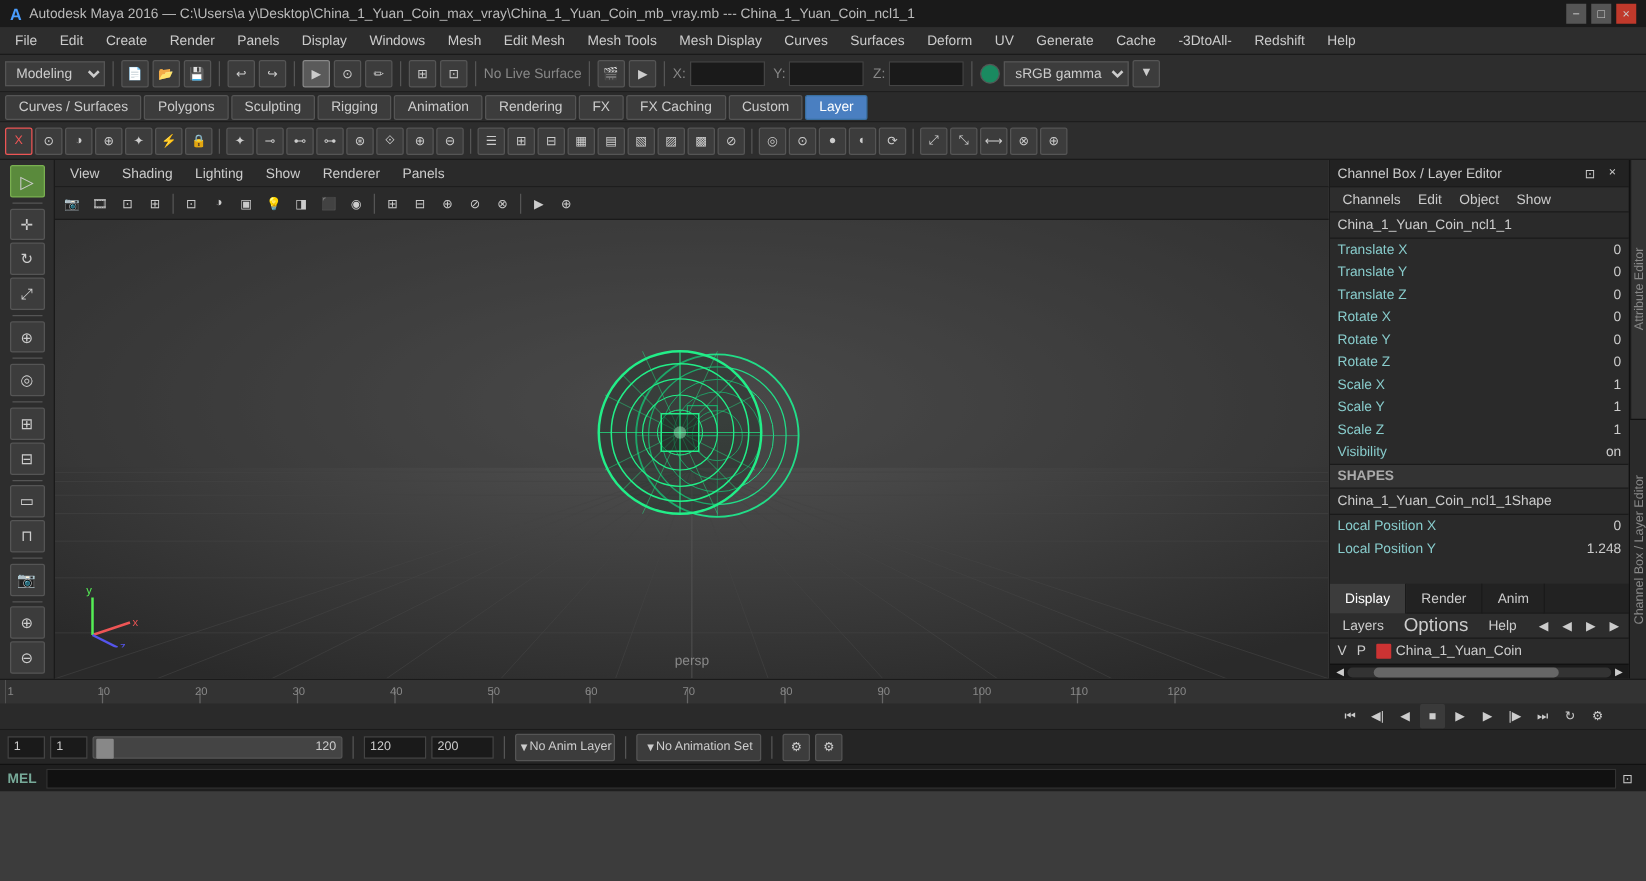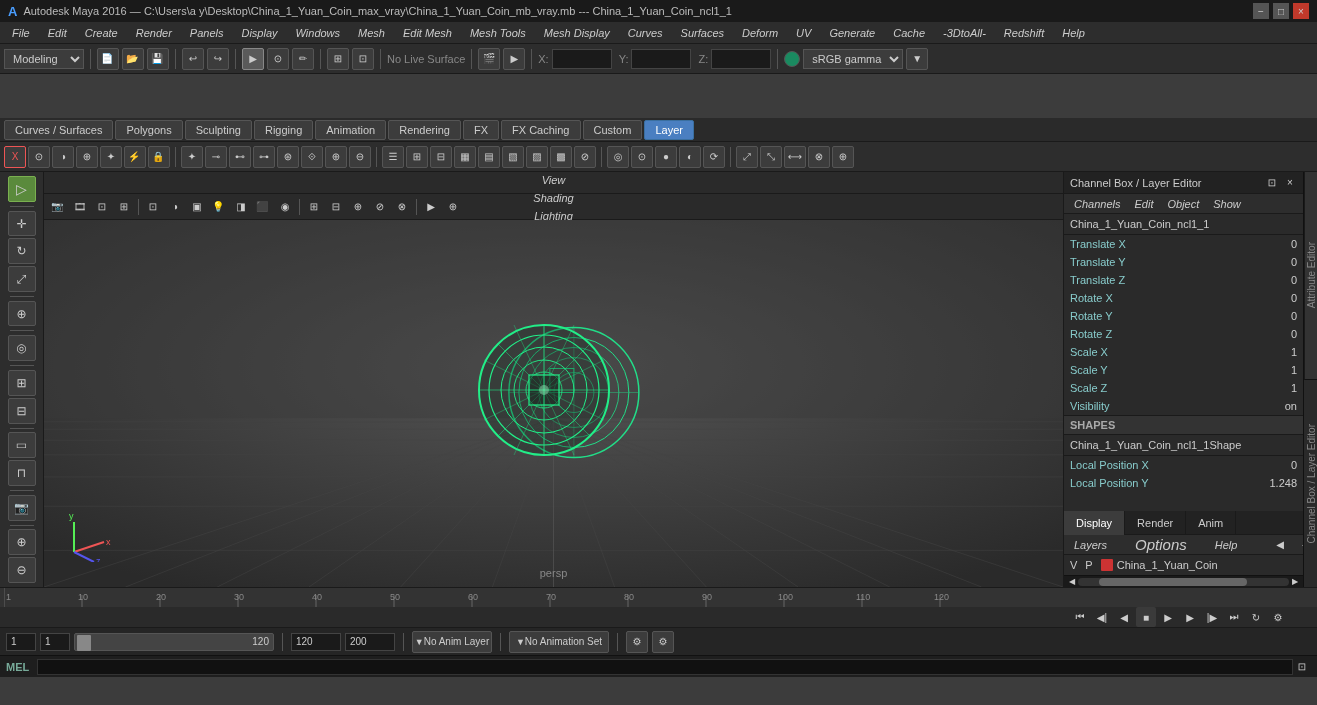--- a/index.html
+++ b/index.html
@@ -50,21 +50,20 @@
       padding: 0 4px;
       gap: 2px;
       border-bottom: 1px solid #1a1a1a;
     }
     .menu-item {
       padding: 2px 8px;
       color: #ccc;
       font-size: 11px;
       cursor: pointer;
       border-radius: 2px;
-      font-style: italic;
     }
 
     
     #toolbar1 {
       width: 100%;
       height: 30px;
       background: #2d2d2d;
       display: flex;
       align-items: center;
       padding: 0 4px;
@@ -106,21 +105,20 @@
     
     #module-tabs {
       width: 100%;
       height: 24px;
       background: #2a2a2a;
       display: flex;
       align-items: center;
       padding: 0 4px;
       gap: 2px;
       border-bottom: 1px solid #1a1a1a;
-      margin-top: 44px;
     }
     .mod-tab {
       padding: 2px 10px;
       height: 20px;
       background: #3c3c3c;
       border: 1px solid #555;
       border-radius: 2px;
       color: #ccc;
       font-size: 11px;
       cursor: pointer;
@@ -182,21 +180,20 @@
     
     #viewport-menubar {
       width: 100%;
       height: 22px;
       background: #2a2a2a;
       display: flex;
       align-items: center;
       padding: 0 4px;
       gap: 2px;
       border-bottom: 1px solid #1a1a1a;
-      flex-direction: column;
     }
 
     
     #viewport-toolbar {
       width: 100%;
       height: 26px;
       background: #2a2a2a;
       display: flex;
       align-items: center;
       padding: 0 4px;
@@ -327,21 +324,21 @@
       border-right: 1px solid #1a1a1a;
     }
     .rp-tab.active { background: #3c3c3c; color: #fff; }
 
     #layers-header {
       height: 20px;
       background: #2d2d2d;
       display: flex;
       align-items: center;
       padding: 0 4px;
-      gap: 16px;
+      gap: 4px;
       border-bottom: 1px solid #1a1a1a;
     }
     .layer-row {
       display: flex;
       align-items: center;
       padding: 2px 6px;
       gap: 4px;
       height: 20px;
     }
     .layer-color-box {

